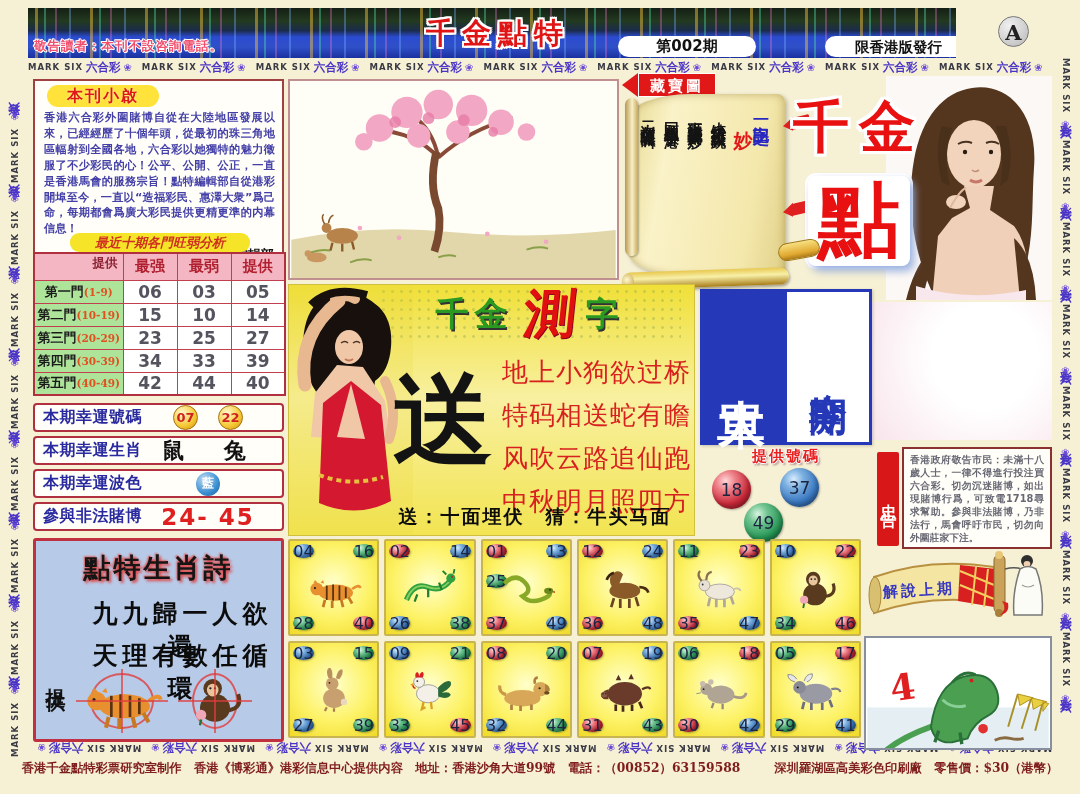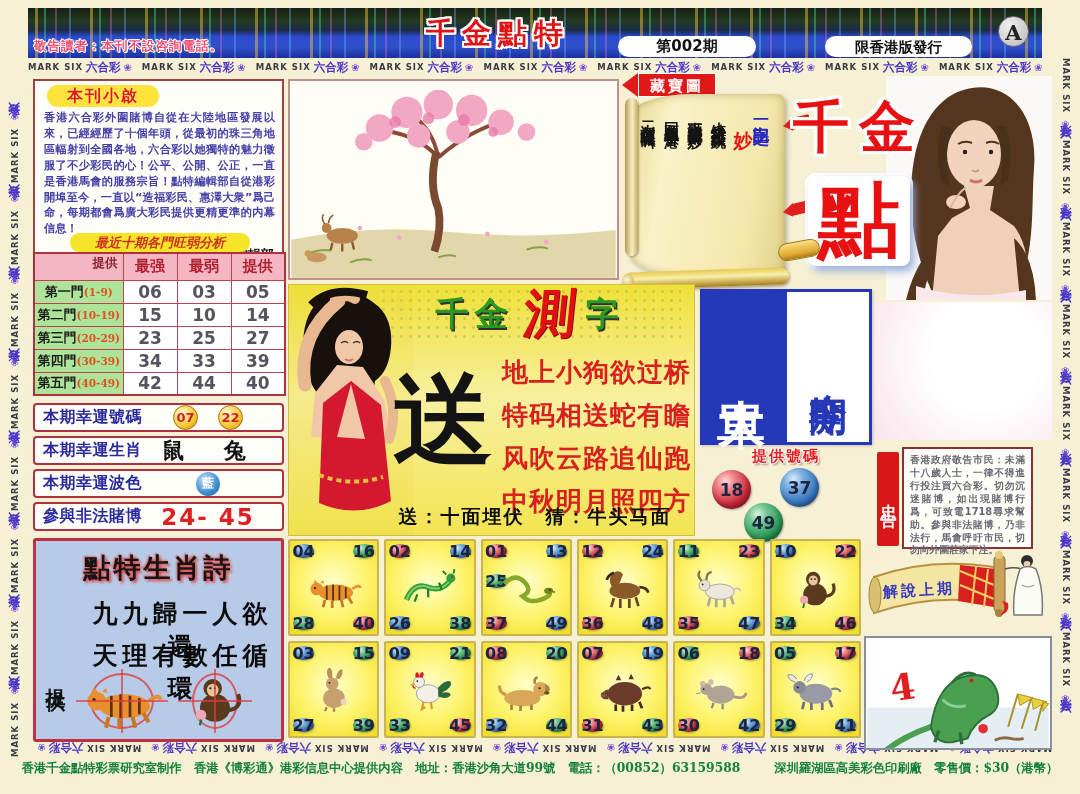--- a/index.html
+++ b/index.html
@@ -1,21 +1,21 @@
 <!DOCTYPE html>
 <html><head>
 <meta charset="utf-8">
 <style>
   * { margin:0; padding:0; box-sizing:border-box; }
   html,body { background:#e8e2c4; }
   body { font-family:"DejaVu Sans",sans-serif; }
   .page { position:relative; width:1080px; height:794px; background:#f6f0d4; overflow:hidden; }
 
   
-  .banner { position:absolute; left:28px; top:8px; width:1014px; height:50px;
+  .banner { position:absolute; left:28px; top:8px; width:928px; height:50px;
     background:linear-gradient(180deg,#141f14 0%,#233a20 26%,#1b2b4a 45%,#2b4bd0 58%,#3050c8 78%,#1a30a0 100%); overflow:hidden; }
   .banner .lights { position:absolute; inset:0;
     background:repeating-linear-gradient(90deg, transparent 0 7px, rgba(255,200,60,.45) 7px 10px, transparent 10px 16px, rgba(80,230,170,.38) 16px 18px, transparent 18px 27px, rgba(250,120,210,.32) 27px 29px, transparent 29px 41px, rgba(120,180,255,.35) 41px 43px, transparent 43px 55px); }
   .notice { position:absolute; left:6px; bottom:3px; font-size:12.5px; font-weight:bold; color:#f0506e;
     text-shadow:1px 0 #fff,-1px 0 #fff,0 1px #fff,0 -1px #fff,1px 1px #fff,-1px -1px #fff; letter-spacing:1px; }
   .main-title { position:absolute; left:366px; top:6px; font-family:"DejaVu Serif",serif; font-size:29px; font-weight:900; color:#e01414; letter-spacing:7px;
     text-shadow:2px 0 #fff,-2px 0 #fff,0 2px #fff,0 -2px #fff,2px 2px #fff,-2px -2px #fff,2px -2px #fff,-2px 2px #fff;margin-left:32px; }
   .pill { position:absolute; background:#fff; border-radius:11px; height:21px; line-height:21px; text-align:center; font-weight:bold; color:#111; }
   .pill.issue { left:590px; top:28px; width:138px; font-size:15px; }
   .pill.edition { left:797px; top:28px; width:147px; font-size:14.5px; font-family:"DejaVu Serif",serif; }
@@ -120,43 +120,43 @@
   .word-box { position:absolute; left:288px; top:284px; width:407px; height:252px; border:1px solid #d0c040;
     background:linear-gradient(180deg,#f0e038,#f8f0a0 45%,#f2e452); overflow:hidden; }
   .wp-header { position:absolute; left:90px; top:2px; width:302px; height:54px; display:flex; align-items:center; justify-content:center; gap:10px;
     background:radial-gradient(circle, rgba(110,150,70,.30) 1.2px, transparent 1.6px); background-size:9px 9px; }
   .wp-side { font-size:33px; font-weight:900; color:#2a9a20; letter-spacing:6px; text-shadow:1.5px 1.5px 0 #333; font-family:"DejaVu Serif",serif; }
   .wp-mid { font-size:52px; font-weight:900; color:#e01010; font-family:"DejaVu Serif",serif; transform:skewX(-6deg); text-shadow:1px 1px 0 #802; }
   .wp-model { position:absolute; left:0; top:0; width:124px; height:252px; }
   .wp-model svg { width:100%; height:100%; }
   .wp-big { position:absolute; left:104px; top:84px; font-family:"DejaVu Serif",serif; font-size:100px; font-weight:900; color:#131313; line-height:1; }
   .wp-lines { position:absolute; left:213px; top:66px; }
-  .wline { font-size:26px; font-weight:700; color:#d82020; line-height:43px; letter-spacing:1px; white-space:nowrap; }
+  .wline { font-size:26px; font-weight:400; color:#d82020; line-height:43px; letter-spacing:1px; white-space:nowrap; }
   .wp-foot { position:absolute; left:95px; top:219px; width:302px; text-align:center; font-family:"DejaVu Serif",serif; font-size:19px; font-weight:900; color:#0c0c0c; letter-spacing:2px; }
 
   
   .big-single { position:absolute; left:700px; top:289px; width:172px; height:156px; display:flex; box-shadow:1px 1px 3px rgba(0,0,0,.2); }
   .bs-left { width:84px; background:#2438b8; color:#fff; display:flex; align-items:center; justify-content:center; }
   .bs-left span { writing-mode:vertical-rl; text-orientation:upright; font-size:48px; font-weight:900; letter-spacing:6px; line-height:1; }
   .bs-right { flex:1; background:#fff; border:3px solid #2438b8; color:#2438b8; display:flex; align-items:center; justify-content:center; }
   .bs-right span { writing-mode:vertical-rl; text-orientation:upright; font-size:38px; font-weight:900; letter-spacing:3px; line-height:1; }
   .provide-label { position:absolute; left:700px; top:447px; width:172px; text-align:center; font-size:15px; font-weight:900; color:#e82020;
     letter-spacing:2px; text-shadow:1px 0 #fff,-1px 0 #fff,0 1px #fff,0 -1px #fff,2px 2px 2px #a88; }
-  .ball { border-radius:50%; display:flex; align-items:center; justify-content:center; font-weight:700; color:#1c2440;
+  .ball { border-radius:50%; display:flex; align-items:center; justify-content:center; font-weight:400; color:#1c2440;
     box-shadow:inset -2px -3px 4px rgba(0,0,0,.25), 1px 1px 2px rgba(0,0,0,.3); }
   .ball.red   { background:radial-gradient(circle at 35% 28%, #ffd8d8 0%, #ee8088 26%, #c82838 62%, #881424 100%); }
   .ball.blue  { background:radial-gradient(circle at 35% 28%, #d8ecff 0%, #7cb0e0 26%, #3a78c0 62%, #1c4a88 100%); }
   .ball.green { background:radial-gradient(circle at 35% 28%, #d8f4e0 0%, #70c490 26%, #2a9858 62%, #0e5c30 100%); }
   .bs-ball { position:absolute; width:39px; height:39px; font-size:17px; }
 
   
   .warn-tab { position:absolute; left:877px; top:452px; width:22px; height:94px; background:#d81818; border-radius:2px;
     display:flex; align-items:center; justify-content:center; }
   .warn-tab span { writing-mode:vertical-rl; text-orientation:upright; color:#fff; font-size:16px; font-weight:900; letter-spacing:8px; }
-  .warn-box { position:absolute; left:902px; top:447px; width:131px; height:102px; background:#fffef8; border:2px solid #8a3030;
+  .warn-box { position:absolute; left:902px; top:447px; width:150px; height:102px; background:#fffef8; border:2px solid #8a3030;
     padding:5px 6px; font-size:9.8px; line-height:1.32; color:#686874; text-align:justify; font-weight:bold; }
 
   
   .zgrid { position:absolute; left:288px; top:539px; width:573px; height:199px; display:grid;
     grid-template-columns:repeat(6,1fr); grid-template-rows:repeat(2,1fr); gap:5px; }
   .zcell { position:relative; border:2px solid #c8b450; border-radius:2px;
     background:radial-gradient(circle at 50% 45%, #ffffca 0%, #fdf266 55%, #f0da28 100%); }
   .zcell .ball { position:absolute; width:21px; height:14px; font-size:16px; }
   .p-tl{left:3px;top:3px} .p-tr{right:3px;top:3px} .p-bl{left:3px;bottom:4px} .p-br{right:3px;bottom:4px} .p-ml{left:3px;top:36%}
   .zart { position:absolute; left:50%; top:52%; transform:translate(-50%,-50%); width:58px; height:46px; }
@@ -166,21 +166,21 @@
   .last-box { position:absolute; left:864px; top:545px; width:188px; height:88px; }
   .last-box svg { width:100%; height:100%; }
   .last-label { position:absolute; left:13px; top:36px; width:84px; text-align:center; font-family:"DejaVu Serif",serif;
     font-size:15px; font-weight:900; color:#3838c0; letter-spacing:3px; transform:rotate(-3deg); }
   .lizard-box { position:absolute; left:864px; top:636px; width:188px; height:114px; background:#fff; border:2px solid #8890a0; }
   .lizard-box svg { width:100%; height:100%; }
   .lizard-hint { position:absolute; left:24px; top:28px; font-size:36px; font-weight:900; color:#e02020; transform:rotate(-8deg); font-family:"DejaVu Serif",serif; }
 
   
   .page-footer { position:absolute; left:0; top:760px; width:1080px; display:flex; justify-content:center; gap:34px;
-    font-family:"DejaVu Serif",serif; font-size:12.3px; font-weight:bold; color:#15803d; }
+    font-family:"DejaVu Serif",serif; font-size:12.3px; font-weight:bold; color:#7f1d1d; }
 </style>
 </head>
 <body>
 
 <div class="page">
 
   <div class="banner">
     <div class="lights"></div>
     <div class="notice">敬告讀者：本刊不設咨詢電話。</div>
     <div class="main-title">千金點特</div>

